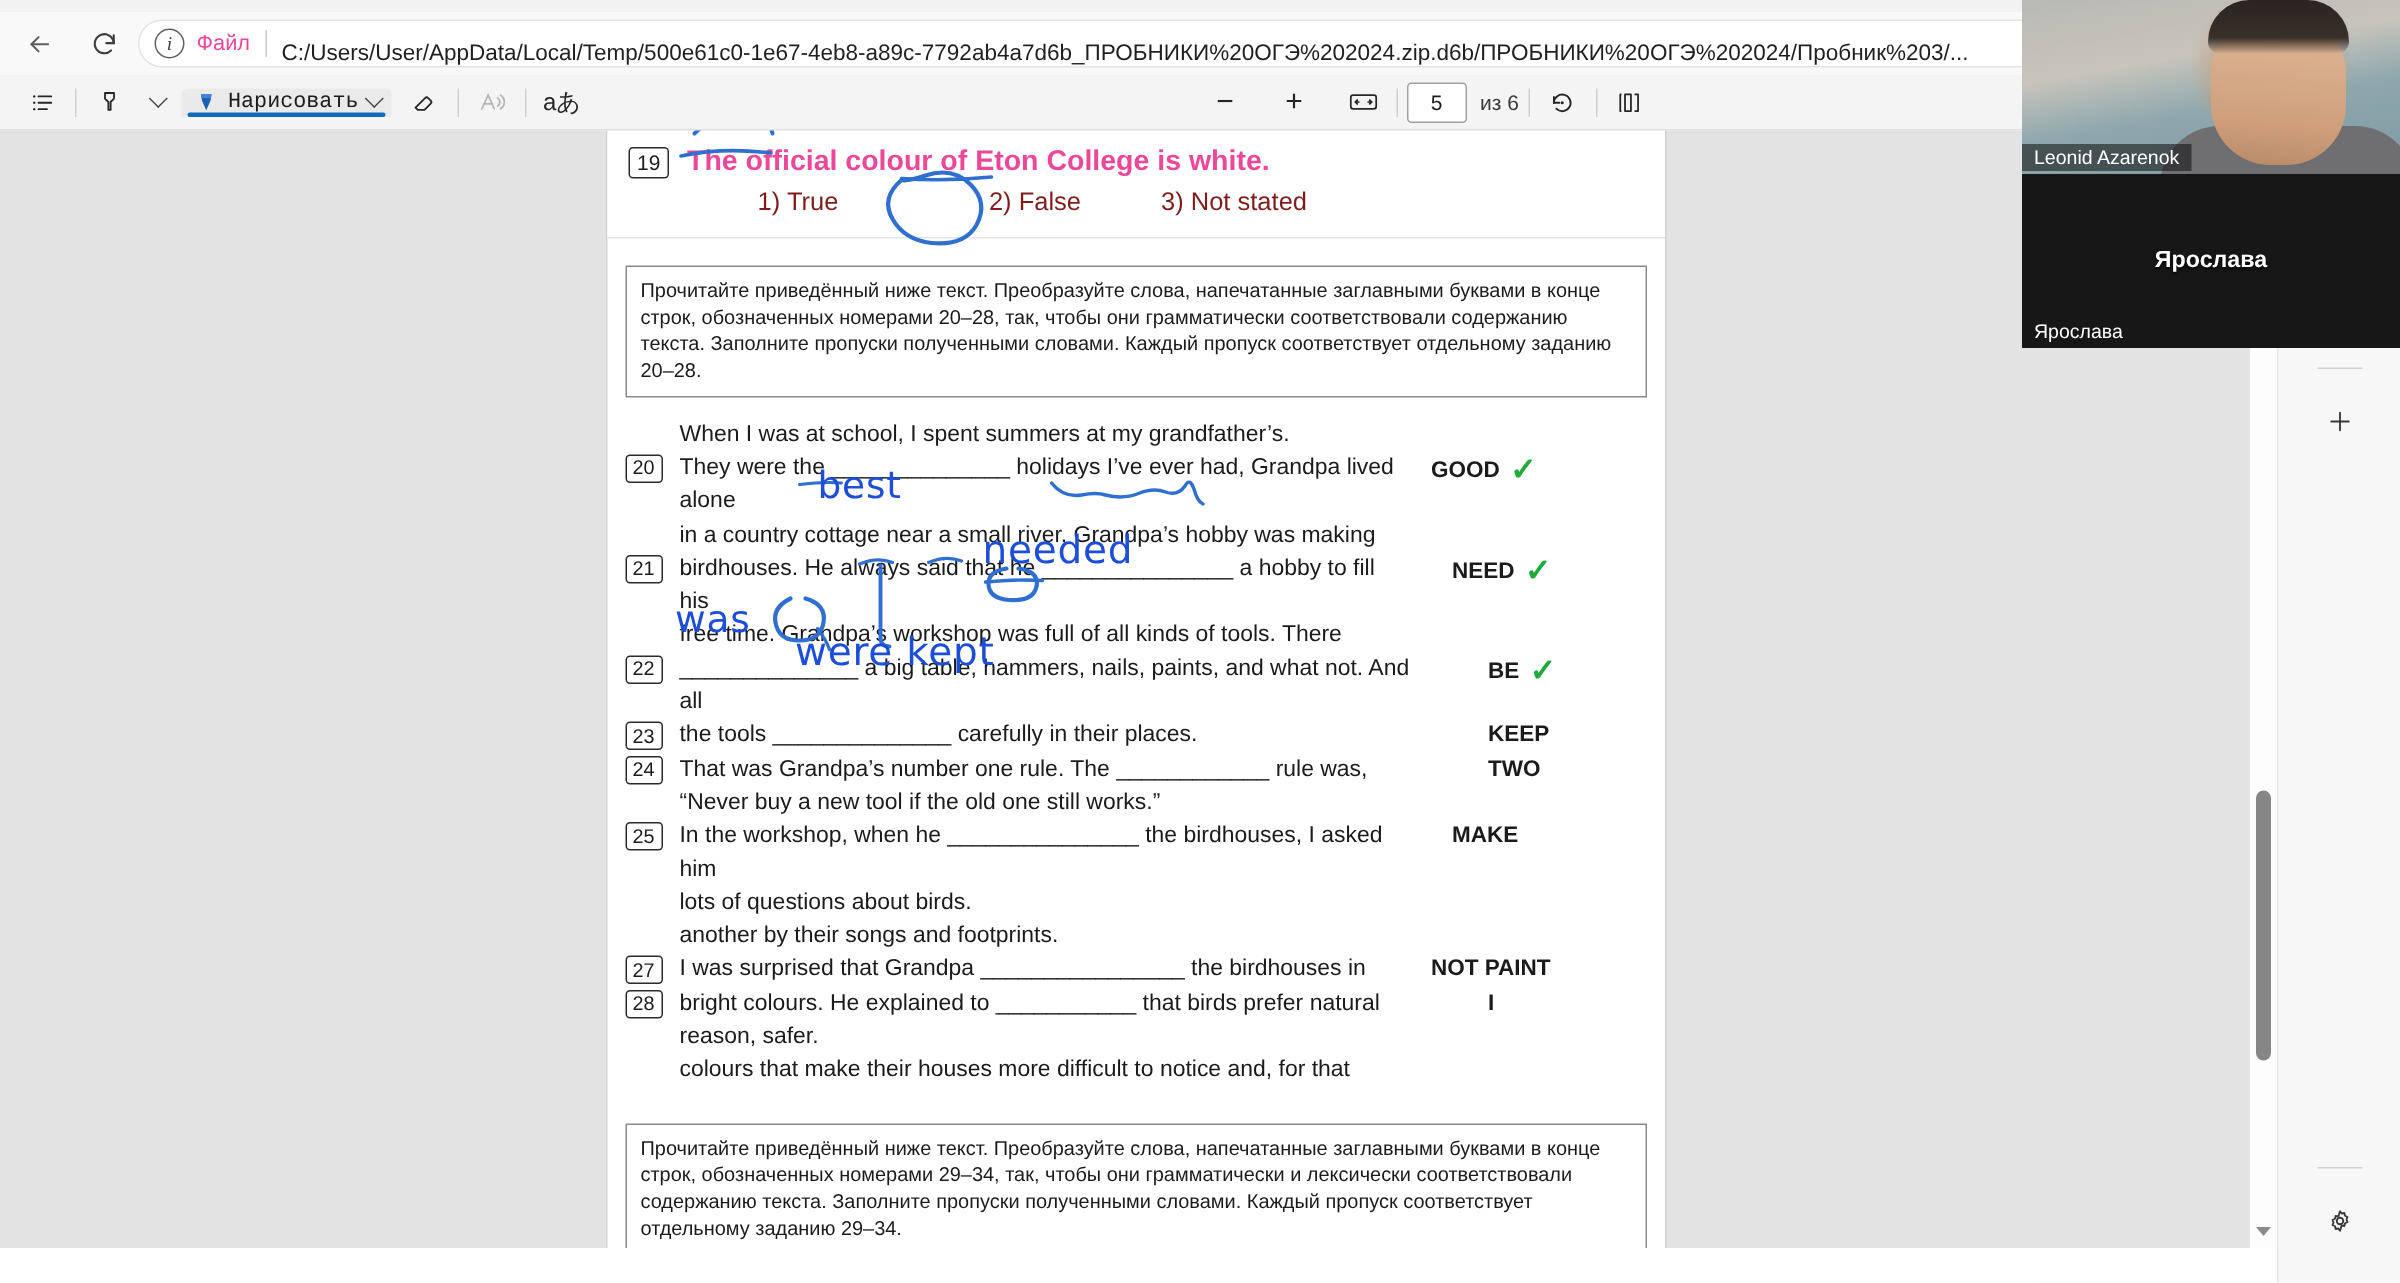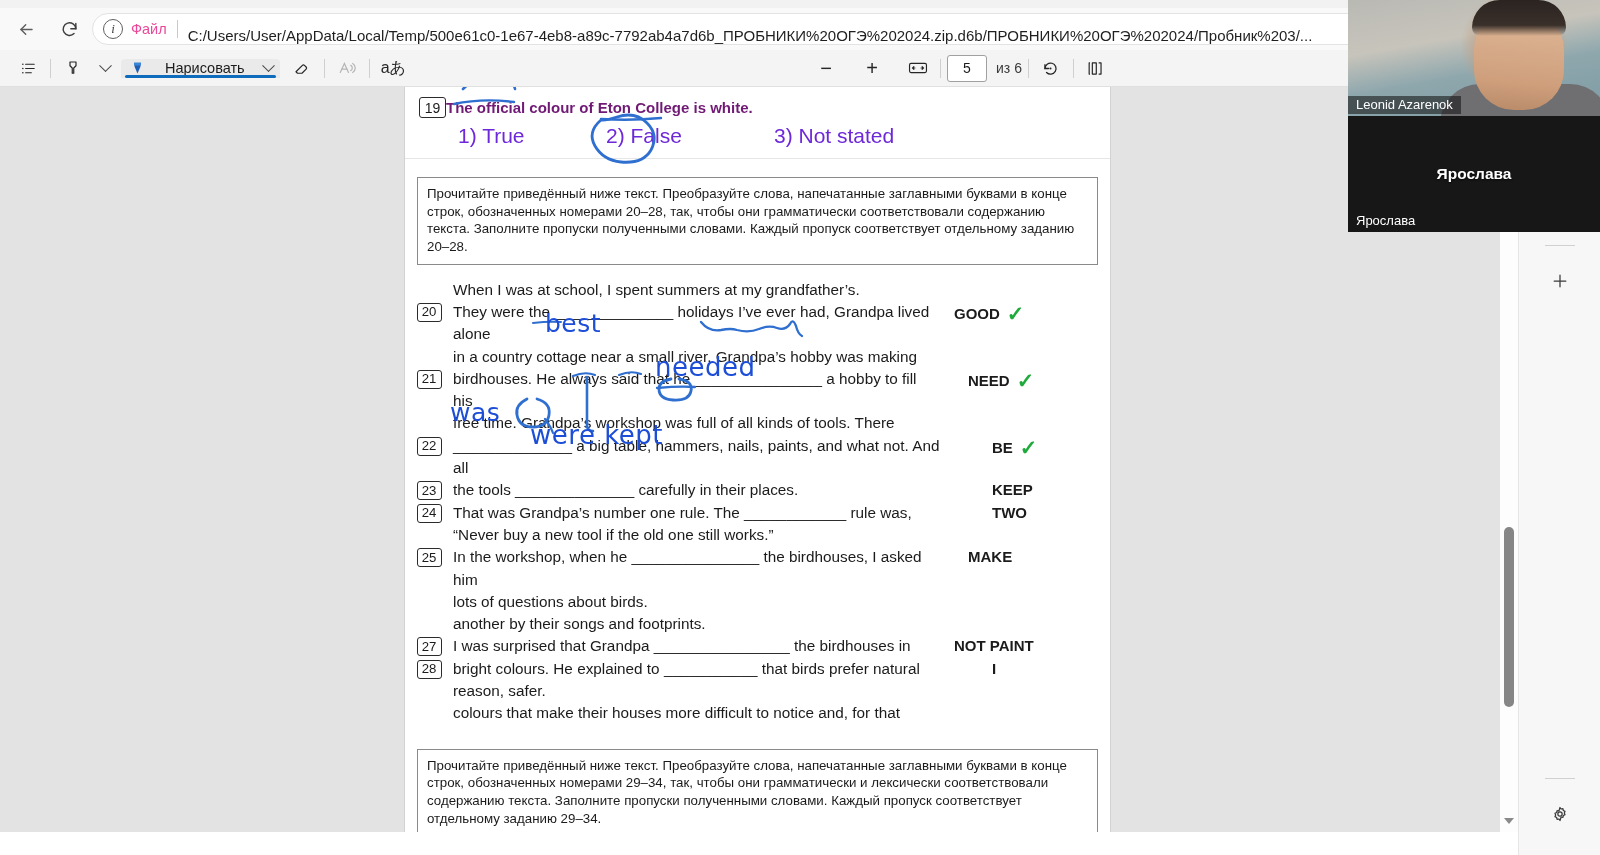--- a/index.html
+++ b/index.html
@@ -66,21 +66,21 @@
   }
   .tb-item {
     height: 30px; min-width: 32px; padding: 0 5px;
     display: flex; align-items: center; justify-content: center;
     color: #262626; border-radius: 4px;
   }
   .tb-sep { width: 1px; height: 19px; background: #cfcfcf; margin: 0 6px; flex: none; }
   .draw-pill {
     display: flex; align-items: center; height: 19px;
     background: #eaeaea; border-radius: 4px 4px 0 0;
-    padding: 0 7px 0 8px; position: relative; gap: 19px;
+    padding: 0 7px 0 8px; position: relative; gap: 6px; font-family: Liberation Mono, monospace;
   }
   .draw-pill::after {
     content: ""; position: absolute; left: 4px; right: 4px; bottom: 0;
     height: 2.6px; background: #0f6cbd; border-radius: 2px;
   }
   .draw-label { font-size: 14.5px; color: #1b1b1b; }
   .chev { width: 9px; height: 9px; border-right: 1.6px solid #4a4a4a; border-bottom: 1.6px solid #4a4a4a; transform: rotate(45deg) translate(-2px,-2px); }
   .pagebox {
     width: 40px; height: 27px; background: #fff; border: 1px solid #a0a0a0;
     border-radius: 3px; display: flex; align-items: center; justify-content: center;
@@ -99,28 +99,28 @@
     position: absolute; left: 405px; top: 0px; width: 705px; background: #ffffff;
     min-height: 745px;
     box-shadow: 0 0 0 1px #d2d2d2;
   }
 
   .q19-card {
     position: relative; margin: 0; padding: 10px 14px 18px 14px;
     background: #fff; border-bottom: 1px solid #e6e6e6;
     height: 72px;
   }
-  .q19-row { display: flex; align-items: center; }
+  .q19-row { display: flex; align-items: flex-end; gap: 12px; }
   .qnum {
     width: 27px; height: 21px; border: 1.3px solid #2b2b2b; border-radius: 3px;
     display: flex; align-items: center; justify-content: center;
     font-size: 14px; color: #1b1b1b; flex: none; font-family: "Liberation Sans", sans-serif;
   }
-  .q19-title { font-size: 15px; font-weight: bold; color: #701a75; line-height: 1.15; }
-  .q19-opts { display: flex; margin: 6px 0 0 39px; font-size: 21px; color: #6d28d9; position: relative; }
+  .q19-title { font-size: 19px; font-weight: bold; color: #ec4899; line-height: 1.15; }
+  .q19-opts { display: flex; margin: 6px 0 0 39px; font-size: 17px; color: #7f1d1d; position: relative; text-align: center; }
   .q19-opts .o1 { width: 148px; }
   .q19-opts .o2 { width: 168px; position: relative; }
 
   .instr-box {
     margin: 18px 12px 0 12px; border: 1.4px solid #8a8a8a; background: #fff;
     padding: 7px 9px 8px 9px;
   }
   .instr-box p {
     font-size: 13.3px; color: #1b1b1b; line-height: 1.33;
     font-family: "Liberation Sans", sans-serif;

